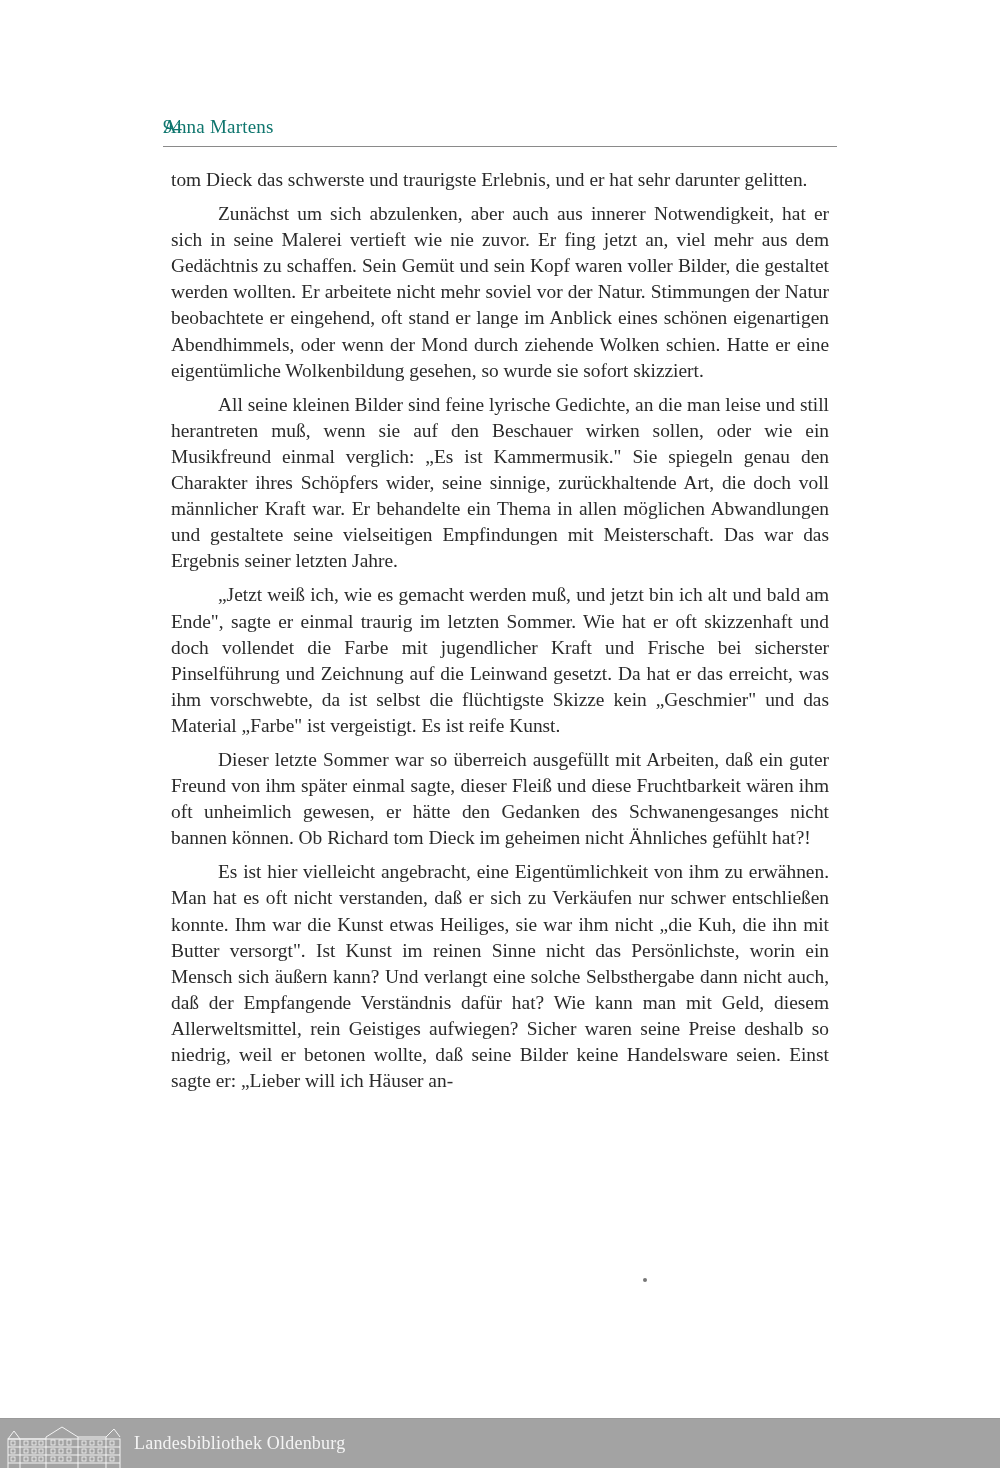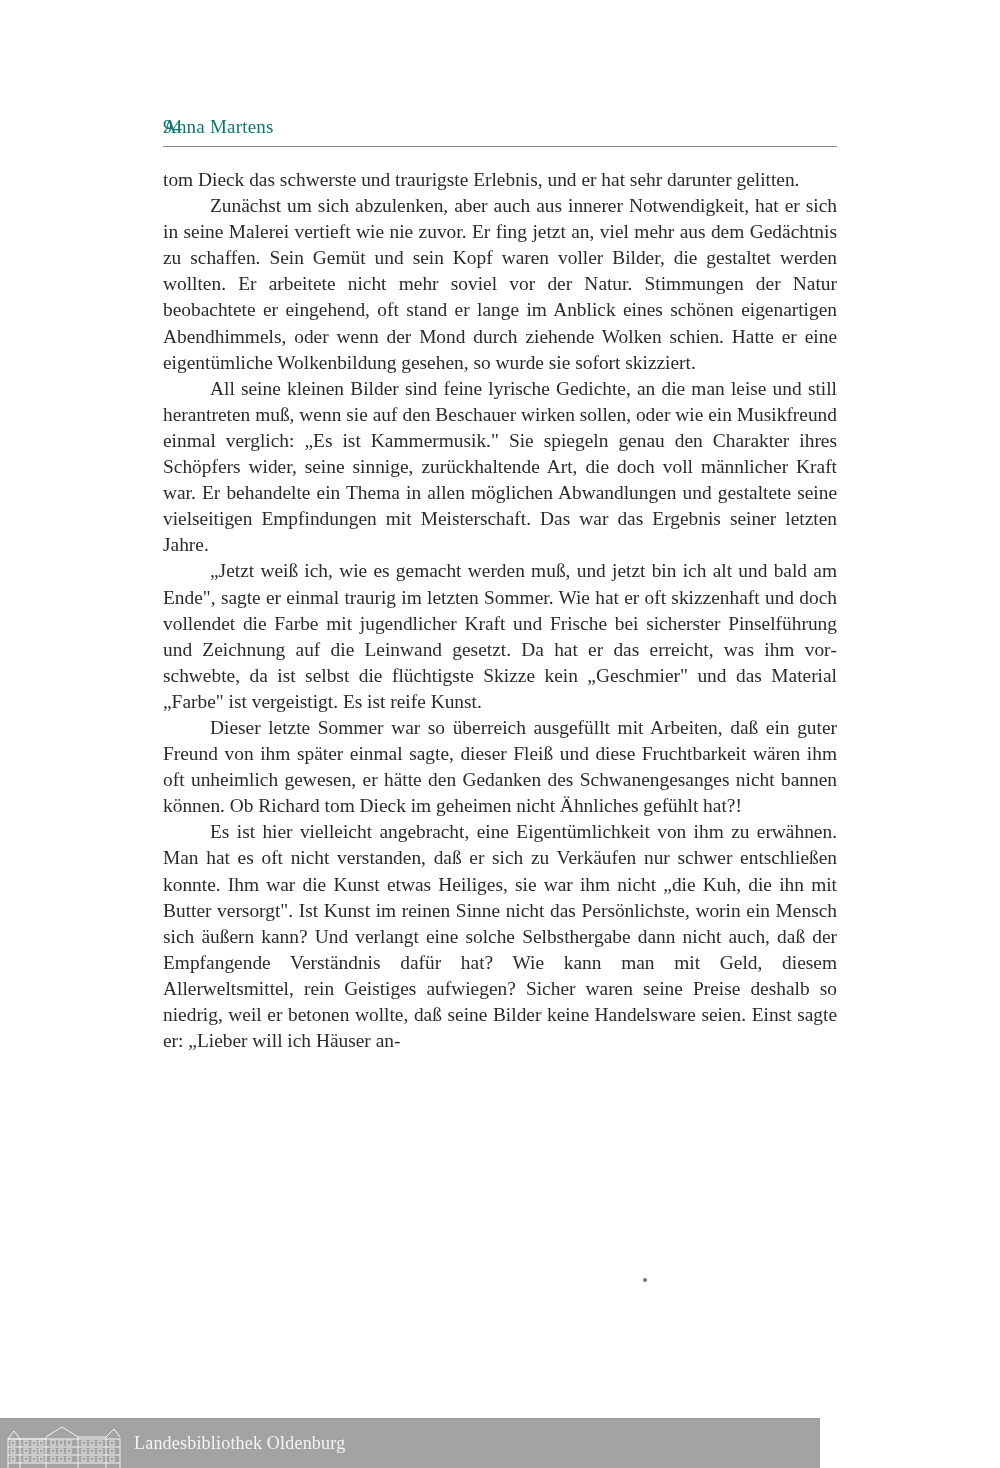--- a/index.html
+++ b/index.html
@@ -32,38 +32,38 @@
     border-top: 1.5px solid #8a8a8a;
   }
   .body-text {
     margin-top: 20px;
     font-size: 19.4px;
     line-height: 26.1px;
     text-align: justify;
     hyphens: manual;
   }
   .body-text p {
-    margin: 0;
+    margin: 8px;
     text-indent: 0;
   }
   .body-text p.indent { text-indent: 47px; }
   .speck {
     position: absolute;
     left: 643px;
     top: 1278px;
     width: 4px;
     height: 4px;
     border-radius: 50%;
     background: #777;
   }
   .footer-banner {
     position: absolute;
     left: 0;
     top: 1418px;
-    width: 820px;
+    width: 1000px;
     height: 50px;
     background: #a3a3a3;
     border-top: 1px solid #9a9a9a;
   }
   .footer-logo {
     position: absolute;
     left: 6px;
     top: 6px;
     width: 118px;
     height: 44px;

